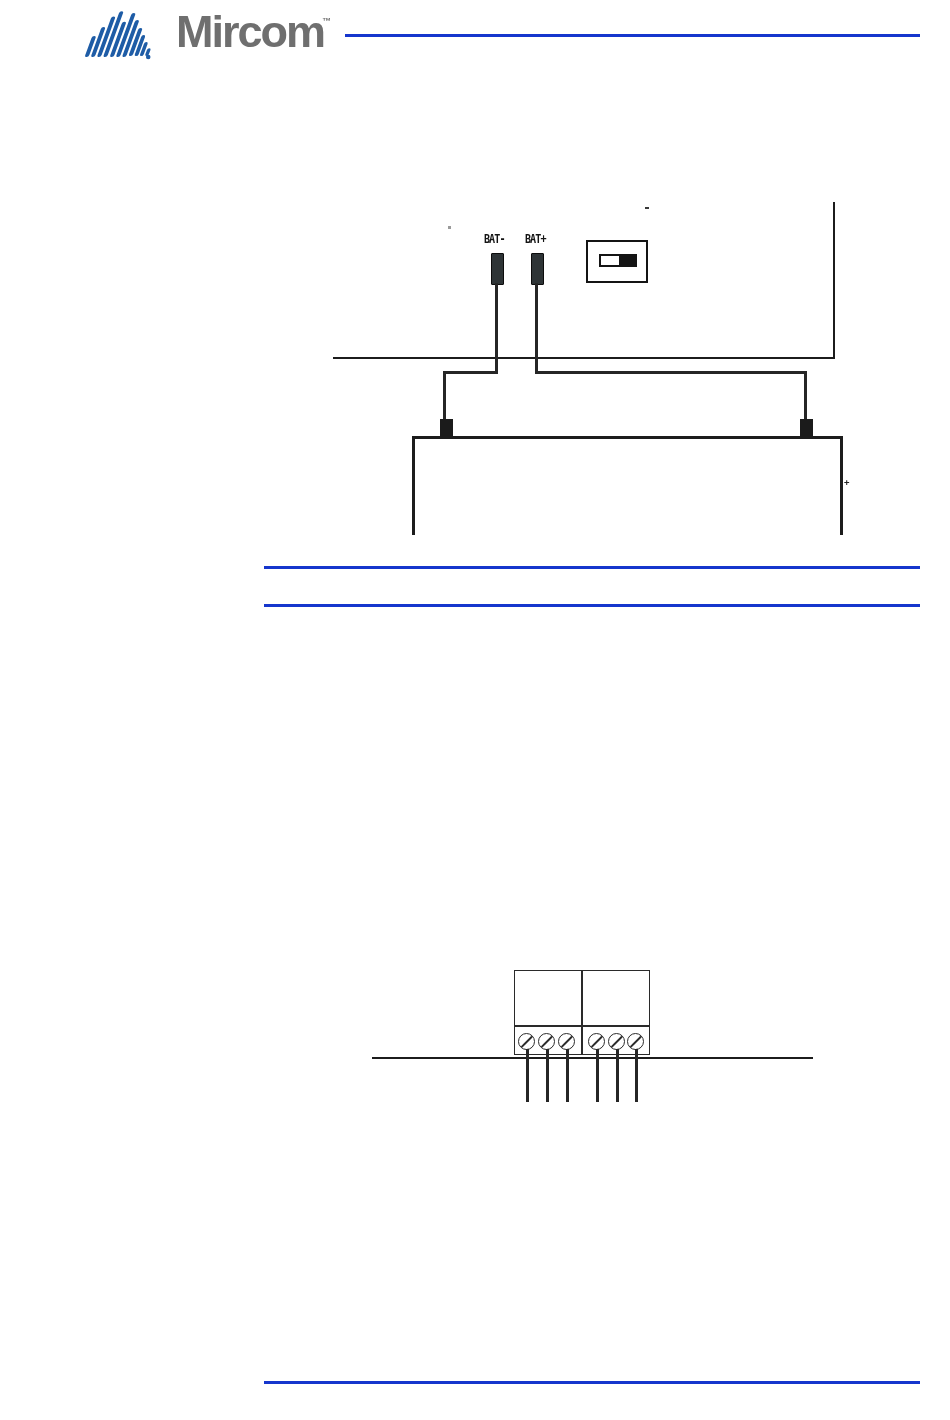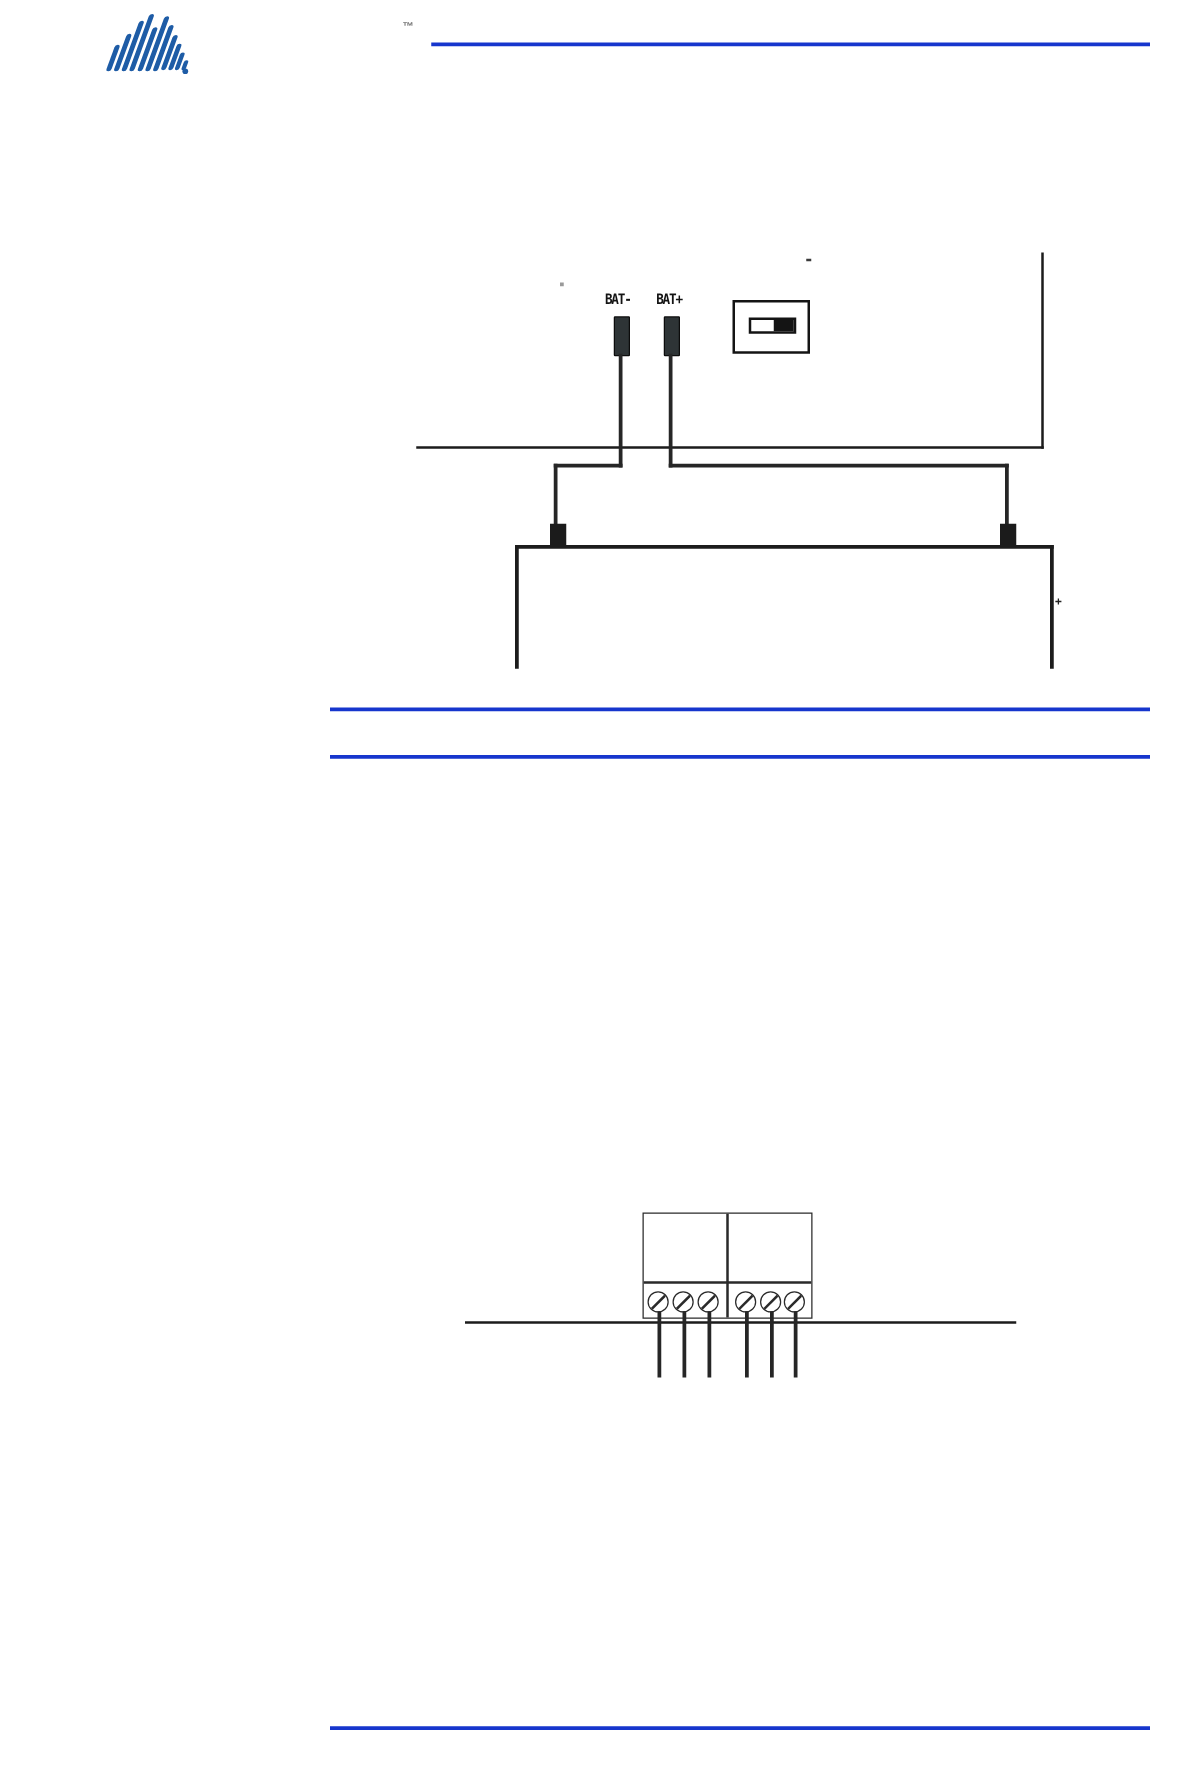--- a/index.html
+++ b/index.html
@@ -90,20 +90,21 @@
         <rect x="28.5" y="16" width="4.6" height="40" rx="2.3"></rect>
         <rect x="35.5" y="6" width="4.6" height="50" rx="2.3"></rect>
         <rect x="42.5" y="14" width="4.6" height="42" rx="2.3"></rect>
         <rect x="49.5" y="23" width="4.6" height="32" rx="2.3"></rect>
         <rect x="56" y="31" width="4.4" height="24" rx="2.2"></rect>
         <rect x="62" y="39" width="4.2" height="16" rx="2.1"></rect>
         <rect x="68" y="46" width="4.0" height="9" rx="2.0"></rect>
       </g>
       <circle cx="73" cy="56" r="2.6" fill="#1e5ca6"></circle>
     </svg>
+    <div class="brand">Mircom</div>
     <div class="tm">™</div>
   </div>
   <div class="blue-rule header-rule"></div>
 
   <div class="vline" style="left:833px;top:202px;width:2px;height:157px;"></div>
   <div class="hline" style="left:333px;top:357px;width:502px;height:2px;"></div>
 
   <div class="speck" style="left:645px;top:207px;width:4px;height:2px;background:#3a3a3a;"></div>
   <div class="speck" style="left:448px;top:226px;width:3px;height:3px;background:#9a9a9a;"></div>
 

